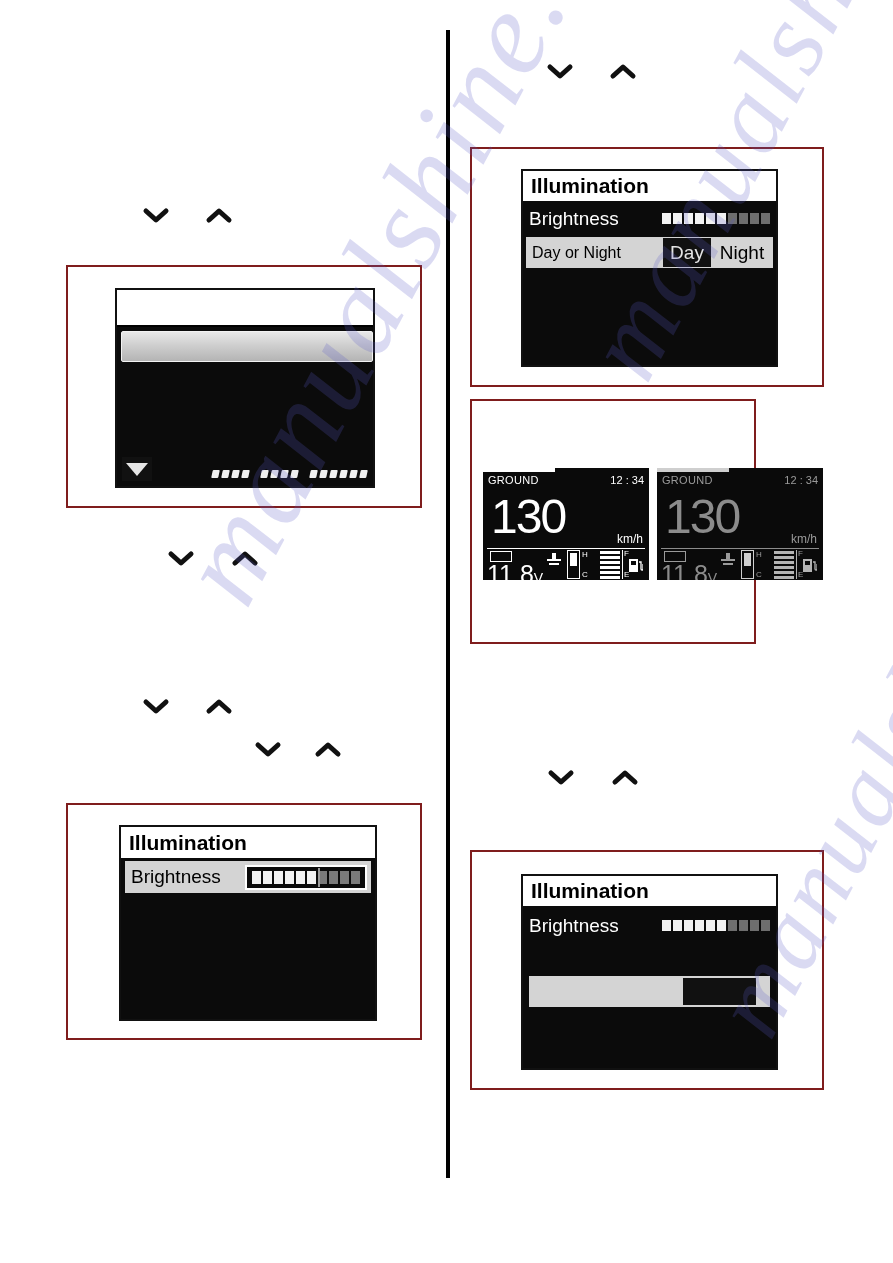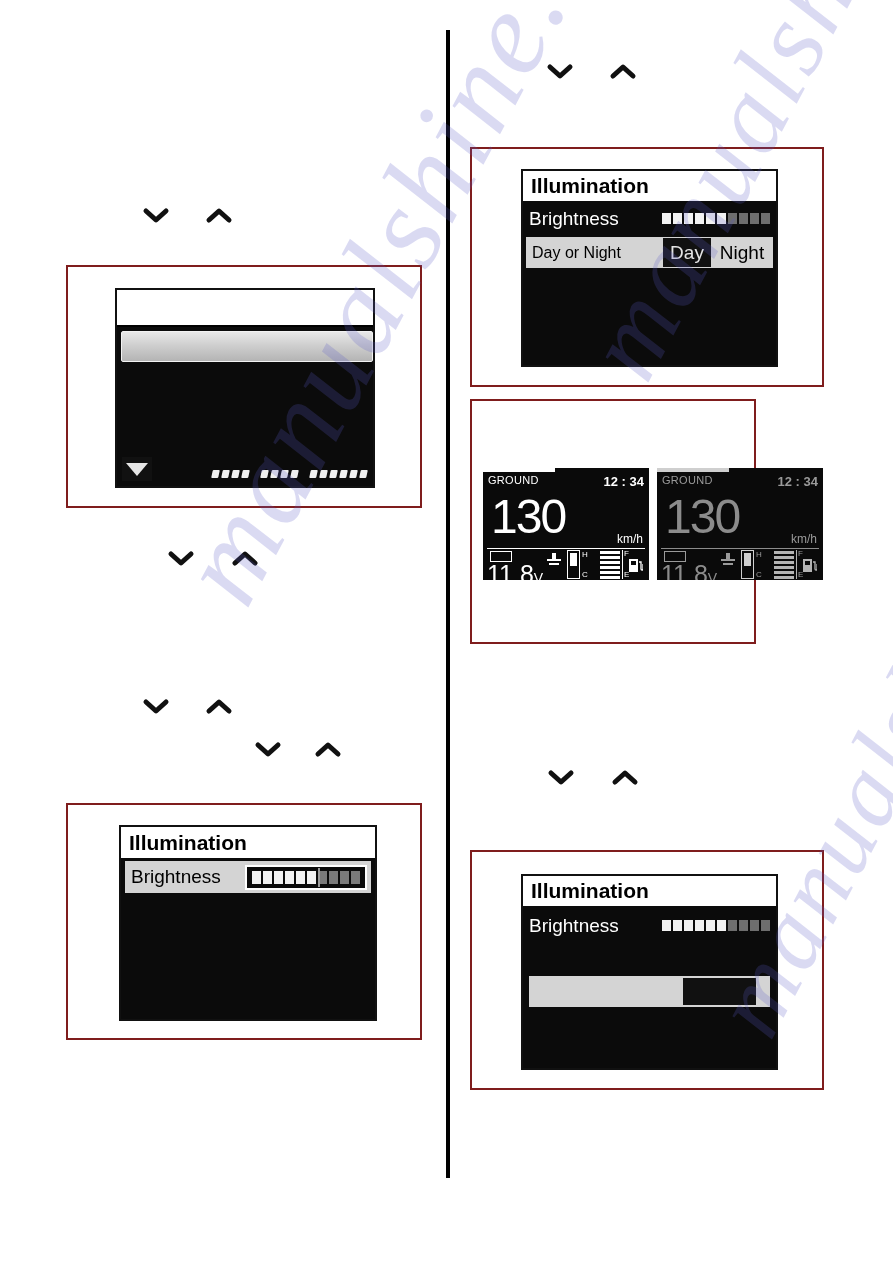--- a/index.html
+++ b/index.html
@@ -158,22 +158,21 @@
   .meter .topbar{
     position:absolute;left:0;top:0;
     height:4px;background:#fff;
   }
   .meter .mode{
     position:absolute;
     font-size:11px;letter-spacing:.3px;
   }
   .meter .clock{
     position:absolute;
-    font-size:13px;
-    font-weight:bold;
+    font-size:11px;
   }
   .meter .speed{
     position:absolute;
     font-size:48px;line-height:74px;
     font-weight:400;
     letter-spacing:-2px;
   }
   .meter .unit{
     position:absolute;
     font-size:12px;

